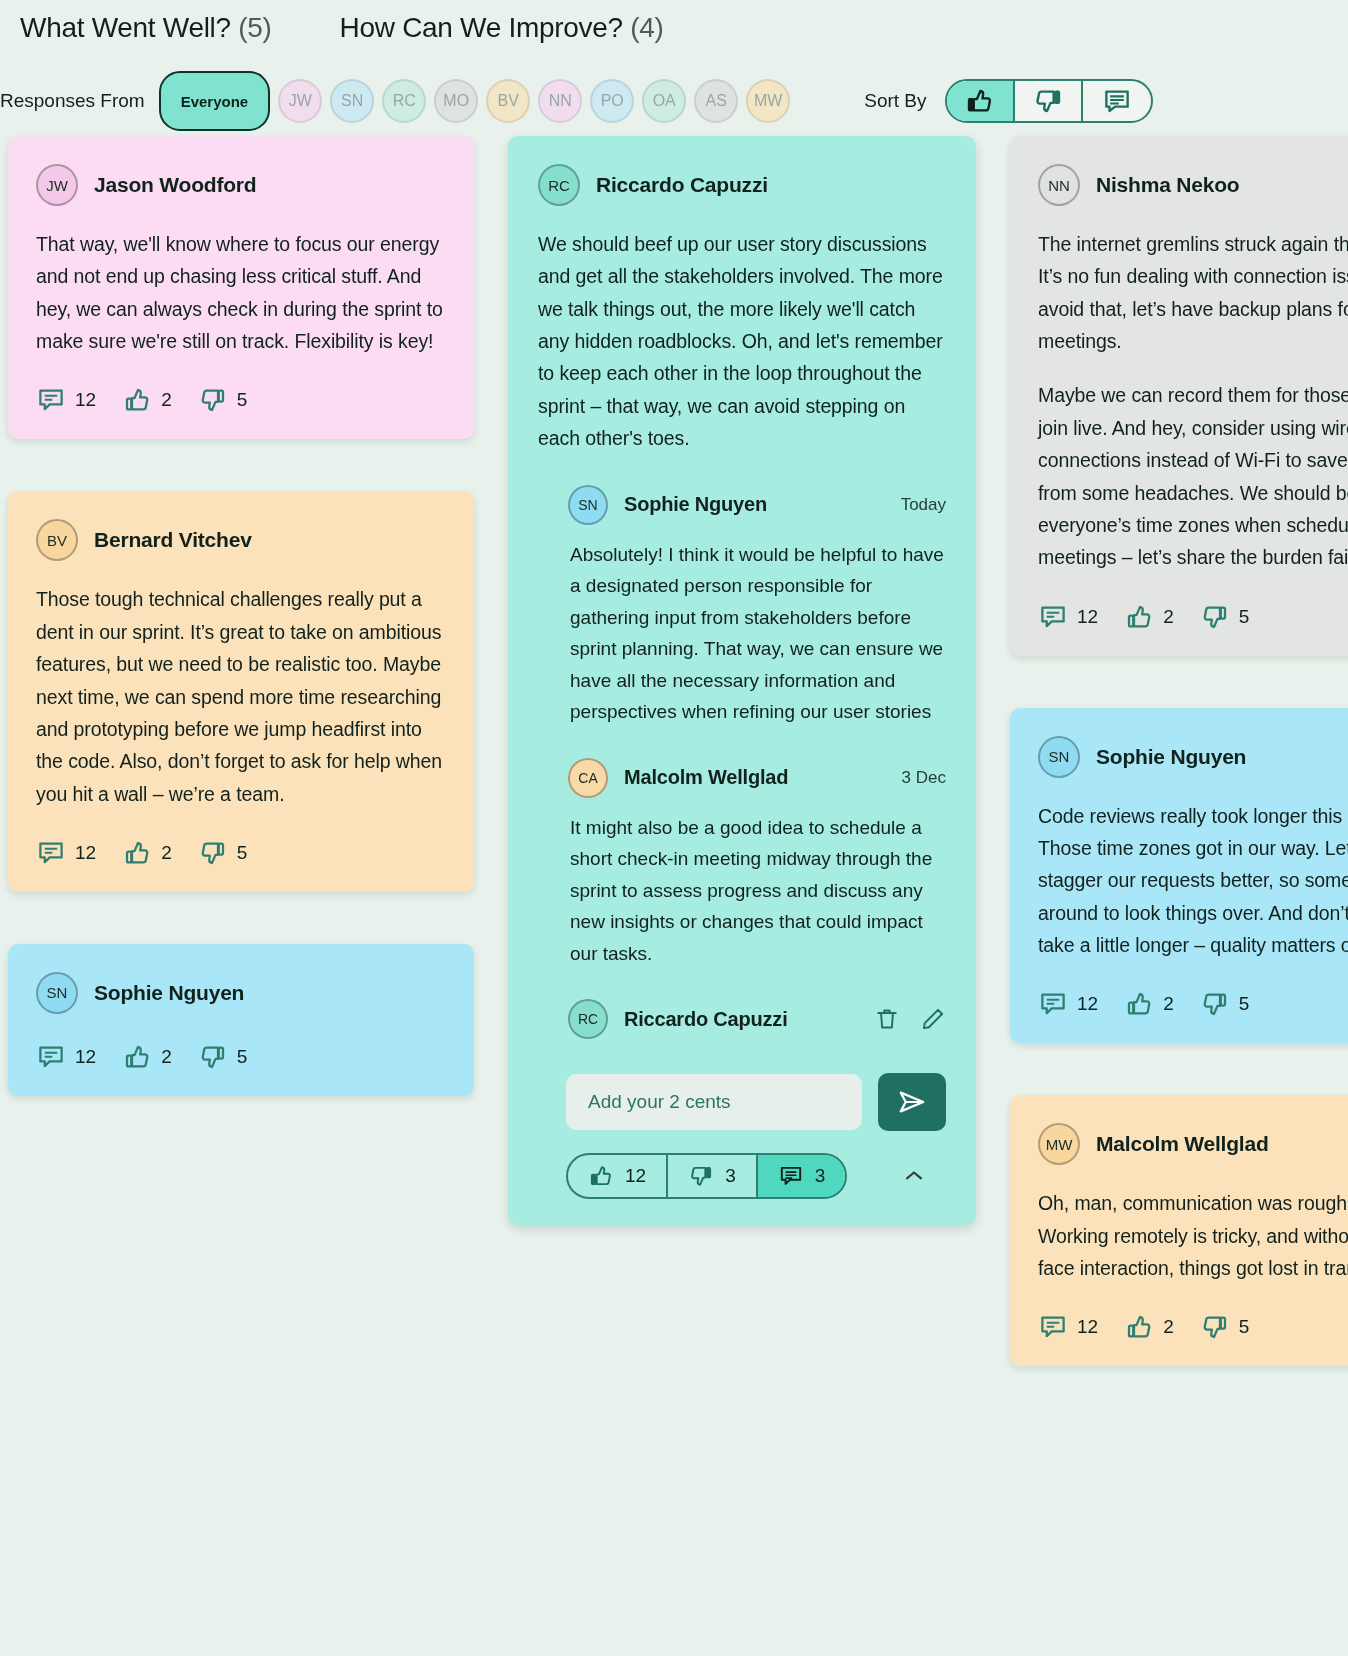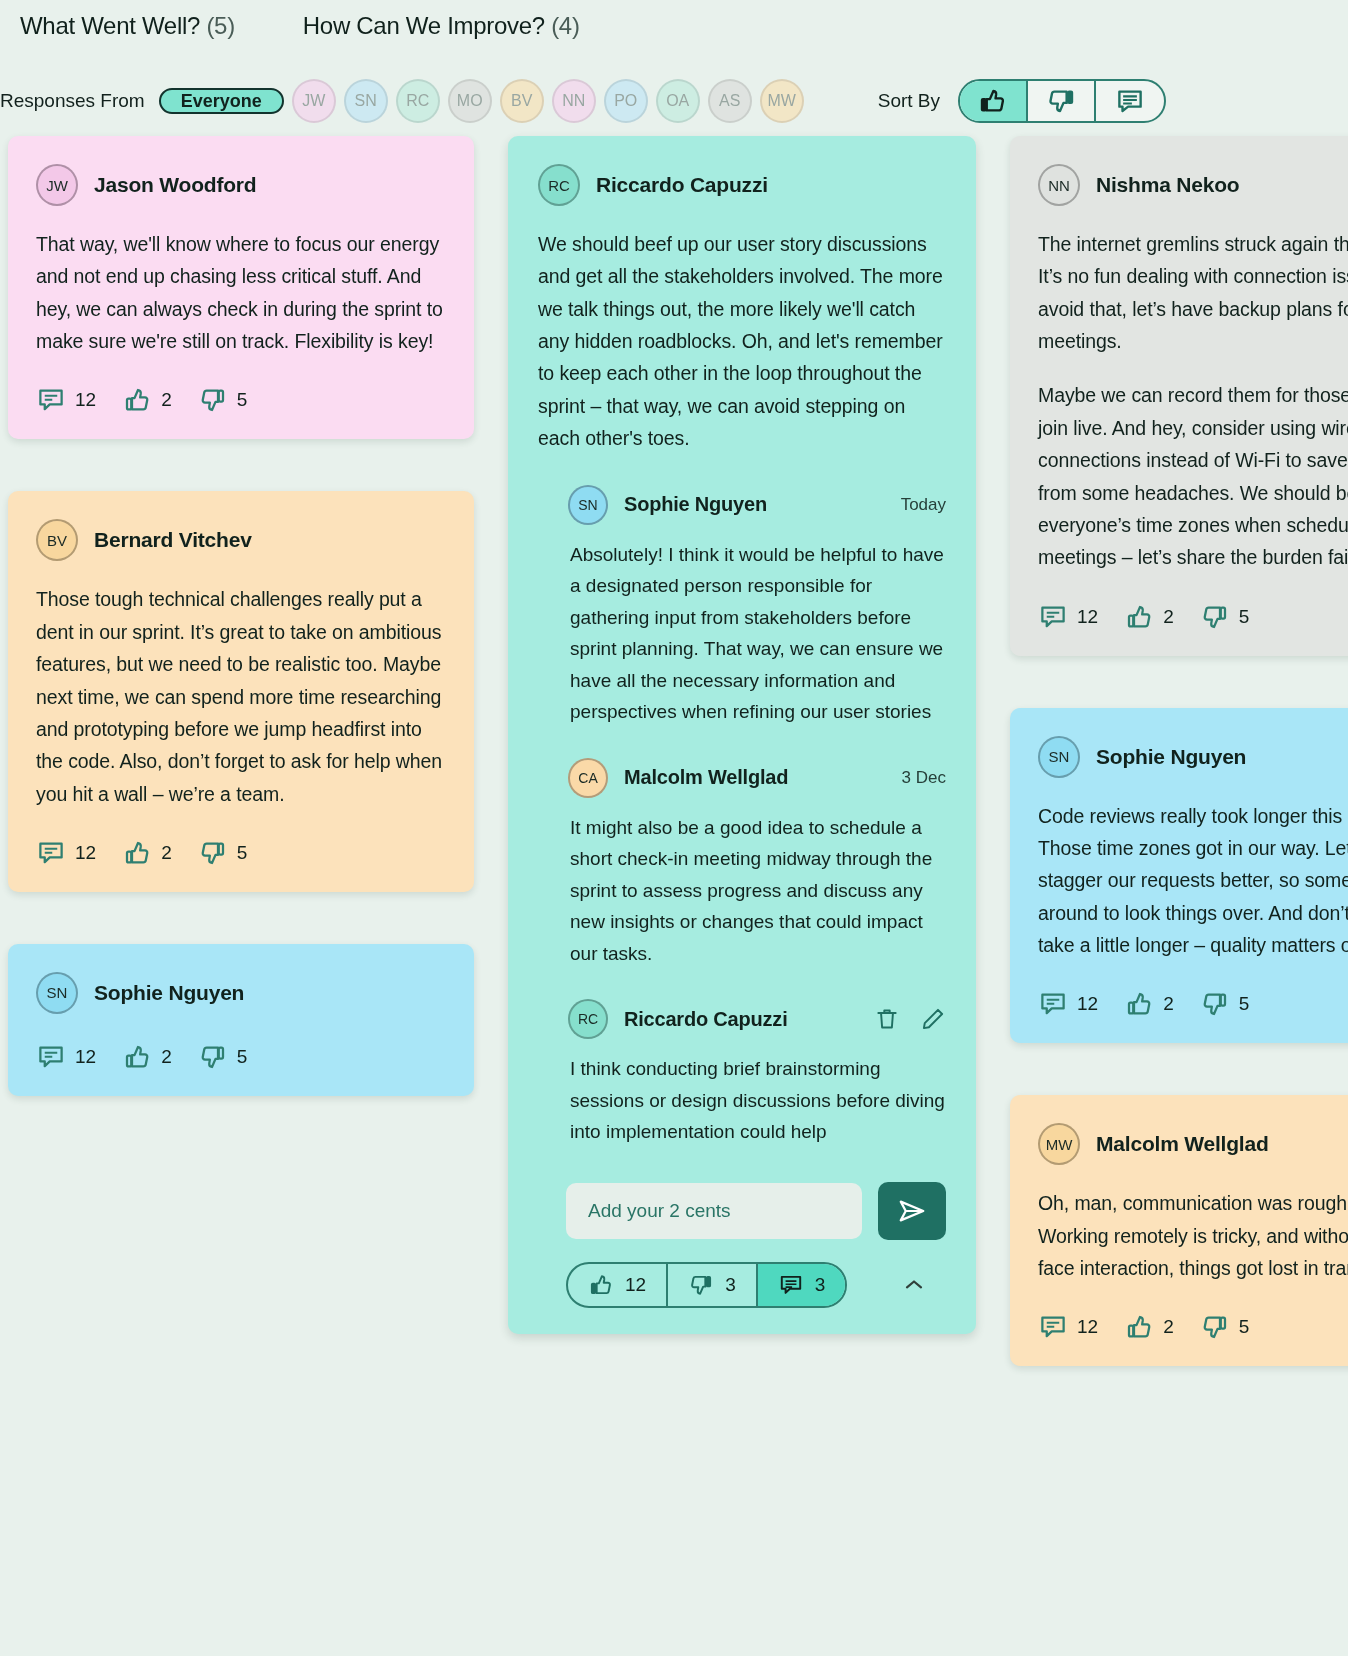--- a/index.html
+++ b/index.html
@@ -15,21 +15,21 @@
   
   .tabs {
     display: flex;
     align-items: flex-start;
     gap: 44px;
     padding: 6px 0 0 8px;
     height: 66px;
   }
   .tab {
     position: relative;
-    font-size: 24px;
+    font-size: 28px;
     letter-spacing: -0.3px;
     padding: 6px 12px 16px 12px;
     white-space: nowrap;
     cursor: pointer;
     color: #10211c;
   }
   .tab .cnt { color: #4a5d57; }
   .tab.active { color: #1a8375; font-weight: bold; }
   .tab.active .cnt { color: #1a8375; font-weight: normal; }
   .tab.active::after {
@@ -43,26 +43,26 @@
 
   
   .filterbar {
     display: flex;
     align-items: center;
     height: 70px;
     gap: 0;
   }
   .filter-label { font-size: 19px; color: #12211d; margin-right: 14px; }
   .everyone-pill {
-    height: 26px;
+    height: 60px;
     padding: 0 20px;
     border-radius: 21px;
     background: #7fe3cf;
     border: 2.5px solid #12332d;
-    font-size: 18px;
+    font-size: 15px;
     font-weight: bold;
     display: flex; align-items: center;
     color: #11221d;
     cursor: pointer;
     margin-right: 8px;
   }
   .avatars { display: flex; align-items: center; gap: 8px; }
   .av {
     width: 44px; height: 44px;
     border-radius: 50%;
@@ -385,21 +385,20 @@
                 <path d="M4 6.5h16M9.5 6.5V4.2h5v2.3M6.5 6.5l1 13.3h9l1-13.3"></path>
               </svg>
             </span>
             <span>
               <svg class="ico" width="26" height="26" viewBox="0 0 24 24" fill="none" stroke="#1f7063" stroke-width="1.8" stroke-linecap="round" stroke-linejoin="round">
                 <path d="M16.6 3.6l3.8 3.8L8.2 19.6 3.6 20.4l.8-4.6z"></path>
               </svg>
             </span>
           </div>
         </div>
-        <div class="reply-body">I think conducting brief brainstorming sessions or design discussions before diving into implementation could help</div>
       </div>
 
       <div class="composer">
         <input type="text" placeholder="Add your 2 cents" style="">
         <div class="send">
           <svg class="ico" width="30" height="30" viewBox="0 0 24 24" fill="none" stroke="#ffffff" stroke-width="1.8" stroke-linejoin="round">
             <path d="M3 4.5l18 7.5-18 7.5 4-7.5z"></path>
               <path d="M7 12h14" stroke-width="1.6"></path>
           </svg>
         </div>

